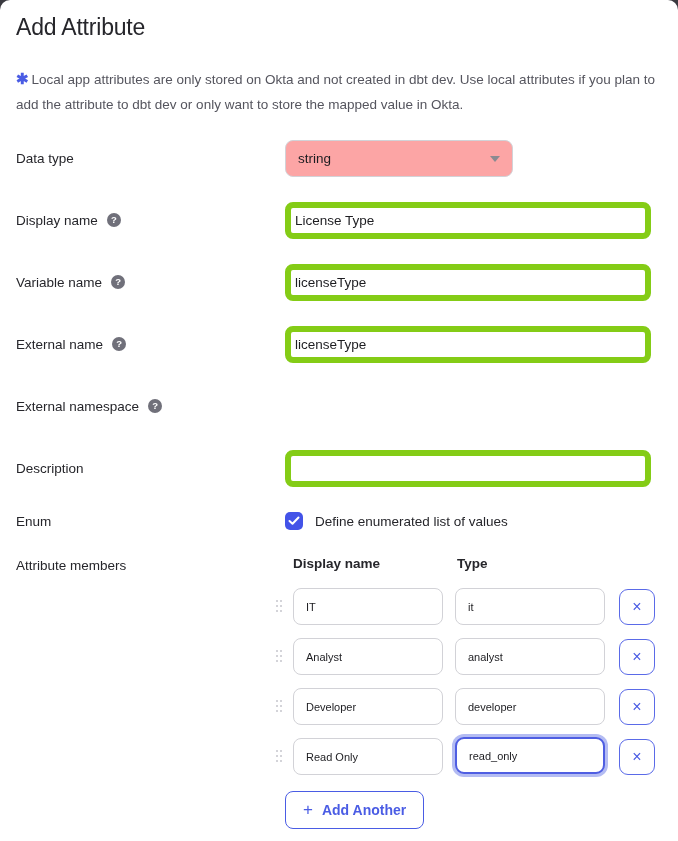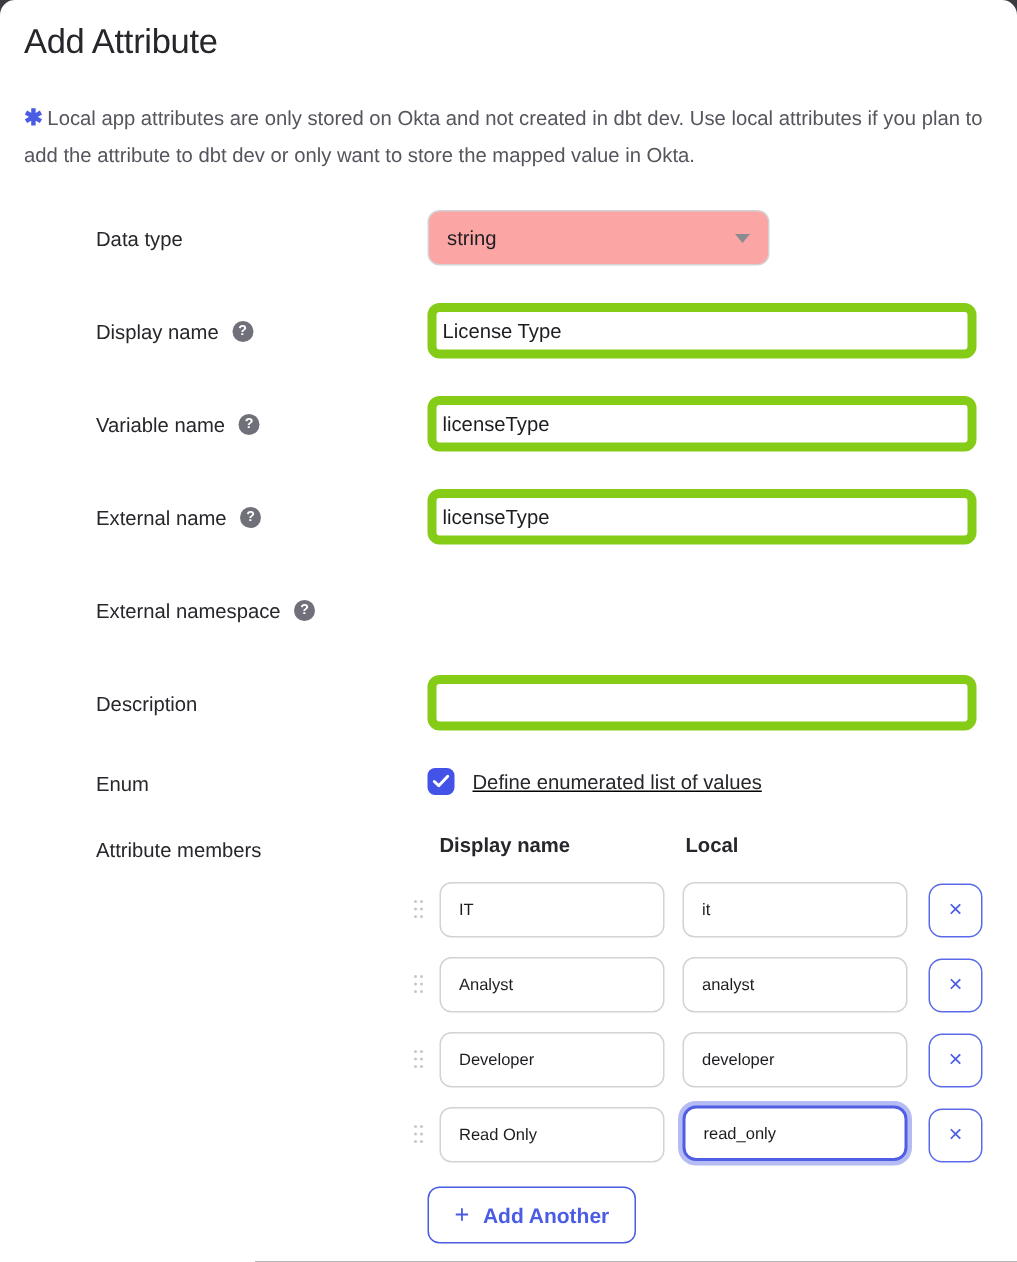--- a/index.html
+++ b/index.html
@@ -39,24 +39,22 @@
     font-weight: 700;
     font-size: 15px;
     margin-right: 3px;
   }
   .field-label {
     position: absolute;
     left: 16px;
     font-size: 13.5px;
     color: #26262b;
     display: flex;
-    align-items: center;
     gap: 9px;
     height: 16px;
-    margin-left: 48px;
   }
   .help-icon {
     width: 14px;
     height: 14px;
     border-radius: 50%;
     background: #70707a;
     color: #ffffff;
     font-size: 9.5px;
     font-weight: 700;
     line-height: 14px;
@@ -99,21 +97,20 @@
     border-left: 5px solid transparent;
     border-right: 5px solid transparent;
     border-top: 6px solid #8a8a91;
   }
   .checkbox-row {
     position: absolute;
     left: 285px;
     display: flex;
     align-items: center;
     gap: 12px;
-    text-decoration: underline;
   }
   .checkbox {
     width: 18px;
     height: 18px;
     border-radius: 5px;
     background: #4353e8;
     display: flex;
     align-items: center;
     justify-content: center;
     cursor: pointer;
@@ -256,21 +253,21 @@
           <polyline points="1.5,5 4.5,7.8 10.5,1.5" fill="none" stroke="#ffffff" stroke-width="2" stroke-linecap="round" stroke-linejoin="round"></polyline>
         </svg>
     </span>
     <span class="checkbox-label">Define enumerated list of values</span>
   </div>
 
   <div class="field-label" style="top:558px">
     <span>Attribute members</span>
   </div>
   <div class="col-header" style="left:293px; top:556px">Display name</div>
-  <div class="col-header" style="left:457px; top:556px">Local</div>
+  <div class="col-header" style="left:457px; top:556px">Type</div>
 
   <div class="drag-handle" style="top:600px">
       <span></span>
       <span></span>
       <span></span>
       <span></span>
       <span></span>
       <span></span>
     </div>
   <input class="member-input" style="left: 293px; top: 588px;" type="text" value="IT">

